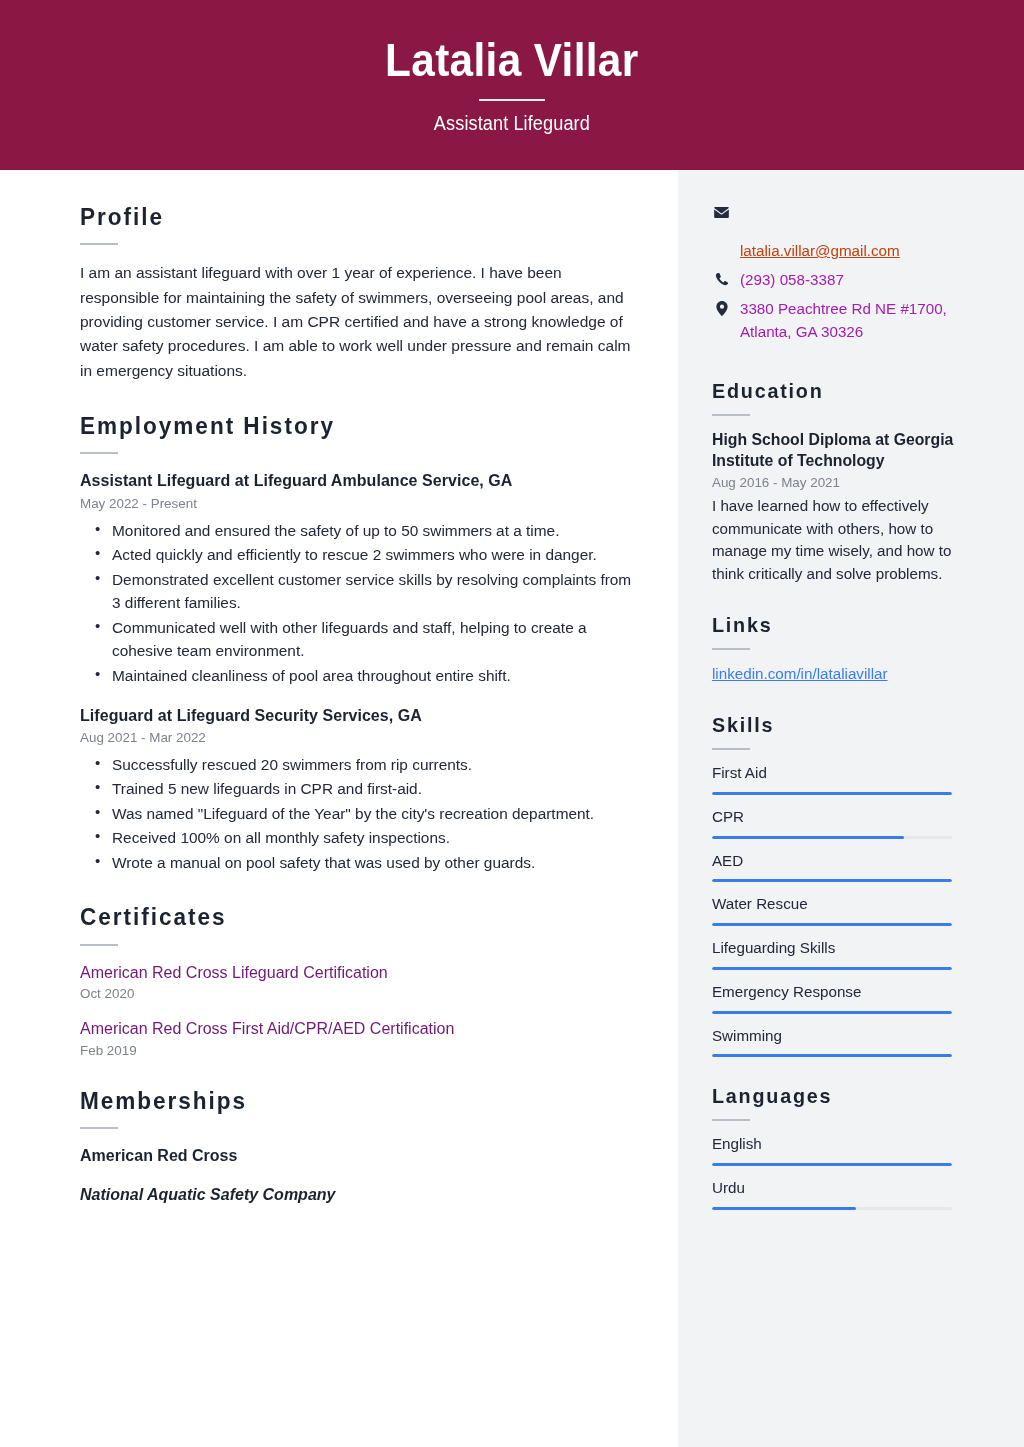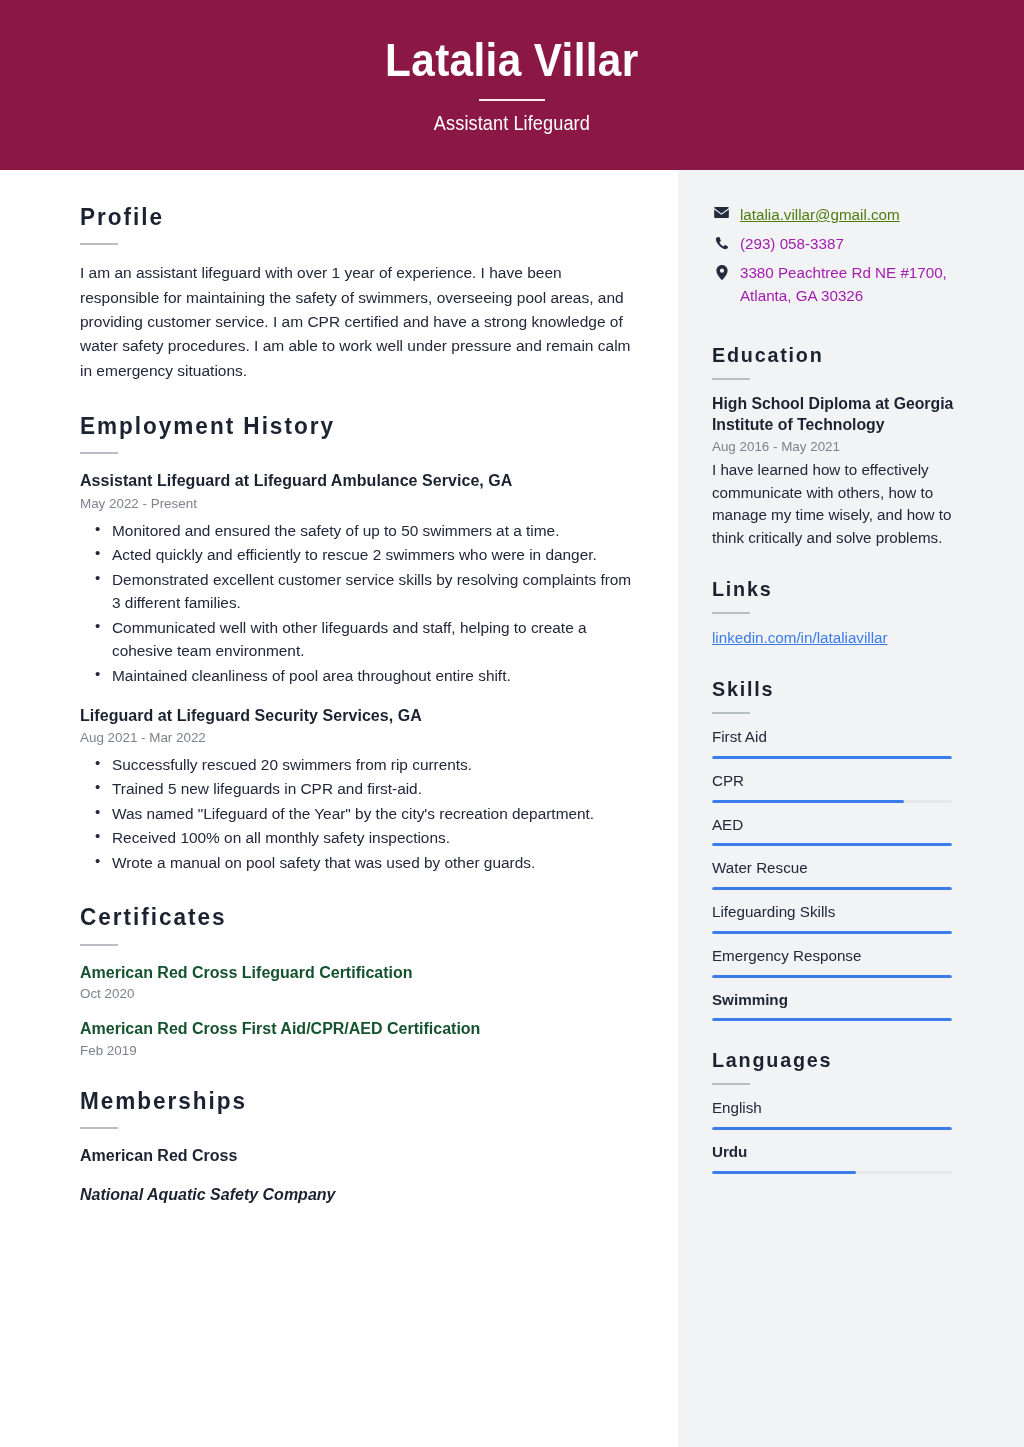--- a/index.html
+++ b/index.html
@@ -154,22 +154,22 @@
     left: -17px;
     top: -1px;
     font-size: 15px;
     color: #22283a;
   }
 
   .cert { margin-bottom: 17px; }
   .cert:last-child { margin-bottom: 0; }
   .cert-name {
     font-size: 16px;
-    font-weight: bold;
-    color: #14532d;
+    font-weight: normal;
+    color: #701a75;
     line-height: 1.4;
   }
   .cert-date {
     font-size: 13.4px;
     color: #7d828c;
     margin-top: 2px;
   }
 
   .member {
     font-size: 16px;
@@ -202,23 +202,24 @@
   .contact-ico svg { display: block; }
 
   .contact-txt {
     font-size: 15.2px;
     line-height: 1.46;
     color: #a21caf;
   }
   .contact-link {
     font-size: 15.2px;
     line-height: 1.46;
-    color: #4d7c0f;
+    color: #c2410c;
     text-decoration: underline;
     cursor: pointer;
+    margin-top: 36px;
   }
 
   
   .edu-title {
     font-size: 15.8px;
     font-weight: bold;
     color: #1b2230;
     line-height: 1.37;
   }
   .edu-date {
@@ -237,21 +238,21 @@
   .side-link {
     font-size: 15.2px;
     color: #3b7ceb;
     text-decoration: underline;
     cursor: pointer;
     line-height: 1.5;
   }
 
   
   .bar-item { margin-bottom: 12px; }
-  .bar-item:last-child { margin-bottom: 0; font-weight: bold; }
+  .bar-item:last-child { margin-bottom: 0; }
 
   .bar-label {
     font-size: 15.2px;
     color: #22283a;
     line-height: 1.3;
     margin-bottom: 9px;
   }
   .bar-track {
     width: 240px;
     height: 3px;

